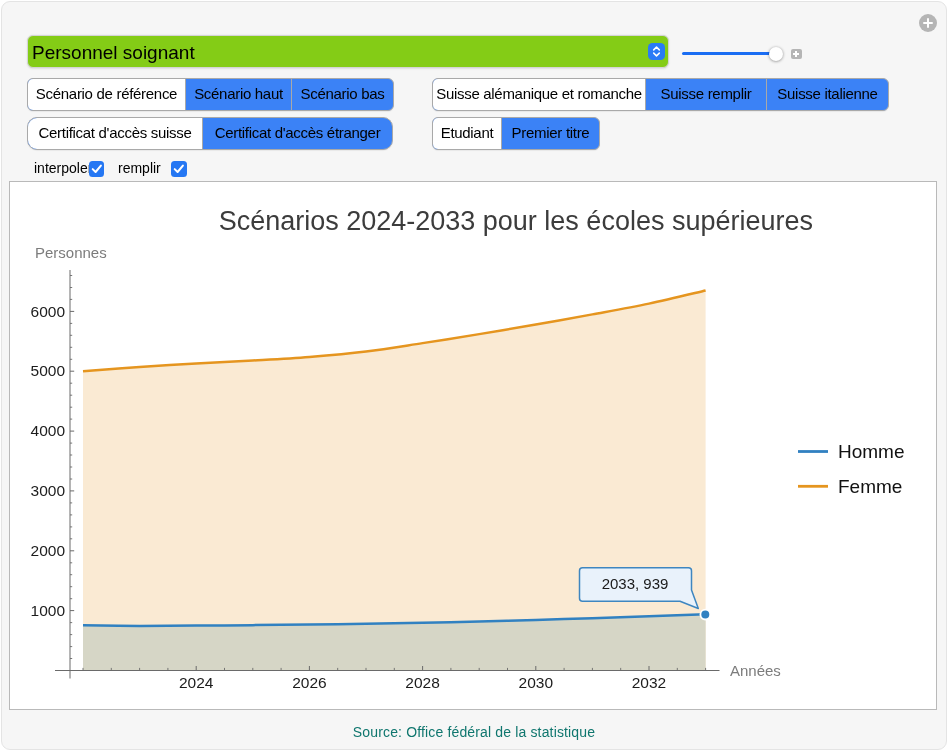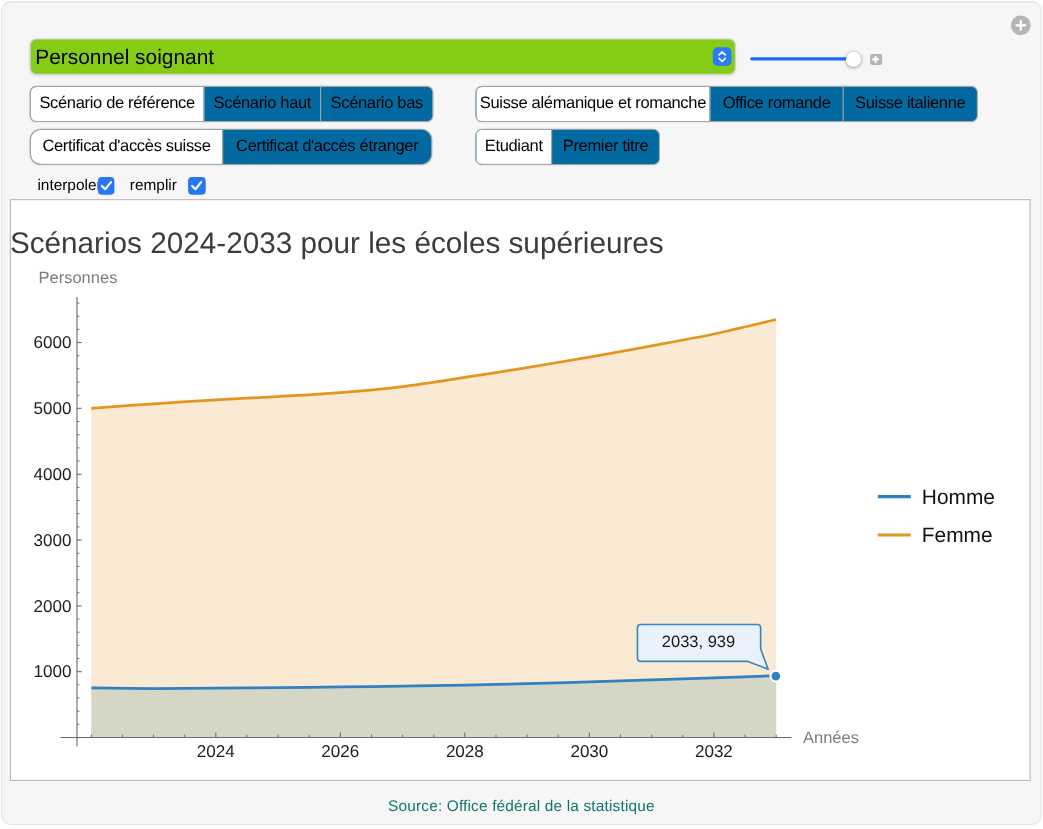--- a/index.html
+++ b/index.html
@@ -15,30 +15,30 @@
         border:1px solid #d4d4d4;border-radius:6px;box-shadow:0 0.5px 2px rgba(0,0,0,.10);}
   .dropdown .txt{position:absolute;left:4px;top:0;line-height:34px;font-size:19px;color:#000;}
   .bluecap{position:absolute;right:3px;top:7px;width:17px;height:17px;border-radius:4.5px;background:#2a7bf6;}
   .slider-track{position:absolute;left:682px;top:52.4px;width:94px;height:3px;border-radius:1.5px;background:#1a6df3;}
   .slider-knob{position:absolute;left:769px;top:46.8px;width:14px;height:14px;border-radius:50%;
         background:#fff;box-shadow:0 0.5px 3px rgba(0,0,0,.45);}
   .plusbtn{position:absolute;left:791px;top:48.7px;width:10.5px;height:10.5px;border-radius:2px;background:#b5b5b5;}
   .plusbtn:before{content:"";position:absolute;left:2.1px;top:4.25px;width:6.3px;height:2px;background:#fff;}
   .plusbtn:after{content:"";position:absolute;top:2.1px;left:4.25px;height:6.3px;width:2px;background:#fff;}
   .btngroup{position:absolute;display:flex;height:31px;border:1px solid #a9a9a9;border-radius:6px;
-        overflow:hidden;background:#0369a1;font-size:15px;letter-spacing:-0.3px;color:#000;box-shadow:0 0.5px 1px rgba(0,0,0,.06);}
+        overflow:hidden;background:#3b82f6;font-size:15px;letter-spacing:-0.3px;color:#000;box-shadow:0 0.5px 1px rgba(0,0,0,.06);}
   .btngroup .seg{display:flex;align-items:center;justify-content:center;border-left:1px solid #a9a9a9;
         white-space:nowrap;box-sizing:border-box;padding-bottom:3px;}
   .btngroup .seg:first-child{border-left:none;}
   .btngroup .sel{background:#fff;}
   .cblabel{position:absolute;font-size:14px;color:#000;}
   .checkbox{position:absolute;width:15.5px;height:15.5px;border-radius:3.5px;background:#2577f3;}
   .chartbox{position:absolute;left:9px;top:181px;width:928px;height:529px;background:#fff;
         border:1px solid #b9b9b9;box-sizing:border-box;}
-  .title{position:absolute;left:9px;top:209px;width:804px;text-align:left;font-size:27px;line-height:25px;color:#3c3c3c;}
+  .title{position:absolute;left:9px;top:209px;width:804px;text-align:right;font-size:27px;line-height:25px;color:#3c3c3c;}
   .tooltip{position:absolute;left:579px;top:567px;width:112px;height:33px;
         font-size:15px;color:#1a1a1a;text-align:center;line-height:33px;}
   .source{position:absolute;left:0;top:724px;width:948px;text-align:center;font-size:14px;letter-spacing:0.15px;color:#0f766e;}
   svg{position:absolute;left:0;top:0;}
 </style>
 </head>
 <body>
 <div class="panel"></div>
 <div class="pluscircle"></div>
 <div class="dropdown">
@@ -53,21 +53,21 @@
 <div class="slider-knob"></div>
 <div class="plusbtn"></div>
 
 <div class="btngroup" style="left:27px;top:78px;">
   <div class="seg sel" style="width:157px;">Scénario de référence</div>
   <div class="seg" style="width:106px;">Scénario haut</div>
   <div class="seg" style="width:102px;">Scénario bas</div>
 </div>
 <div class="btngroup" style="left:432px;top:78px;">
   <div class="seg sel" style="width:212px;">Suisse alémanique et romanche</div>
-  <div class="seg" style="width:121px;">Office romande</div>
+  <div class="seg" style="width:121px;">Suisse remplir</div>
   <div class="seg" style="width:122px;">Suisse italienne</div>
 </div>
 <div class="btngroup" style="left:27px;top:117px;border-radius:10px;">
   <div class="seg sel" style="width:174px;">Certificat d'accès suisse</div>
   <div class="seg" style="width:190px;">Certificat d'accès étranger</div>
 </div>
 <div class="btngroup" style="left:432px;top:117px;">
   <div class="seg sel" style="width:68px;">Etudiant</div>
   <div class="seg" style="width:98px;">Premier titre</div>
 </div>

